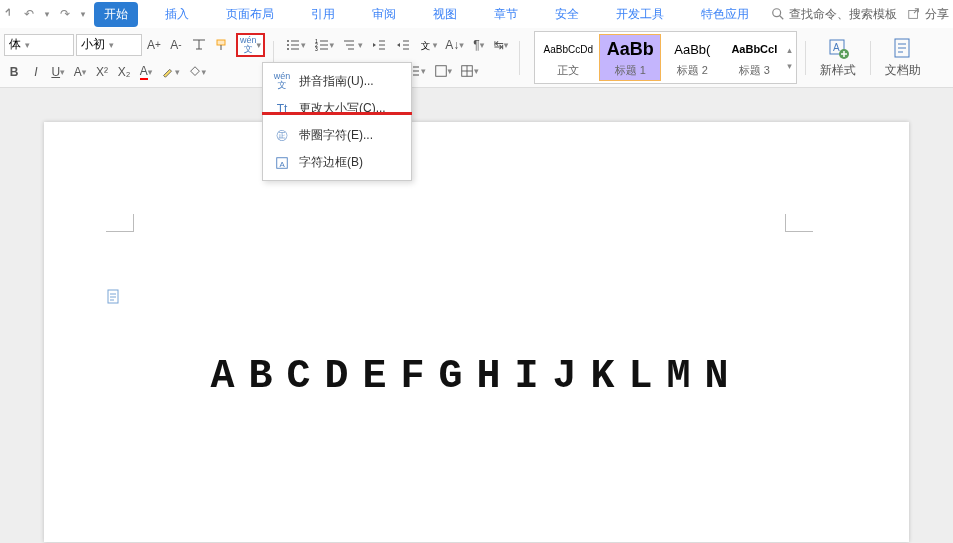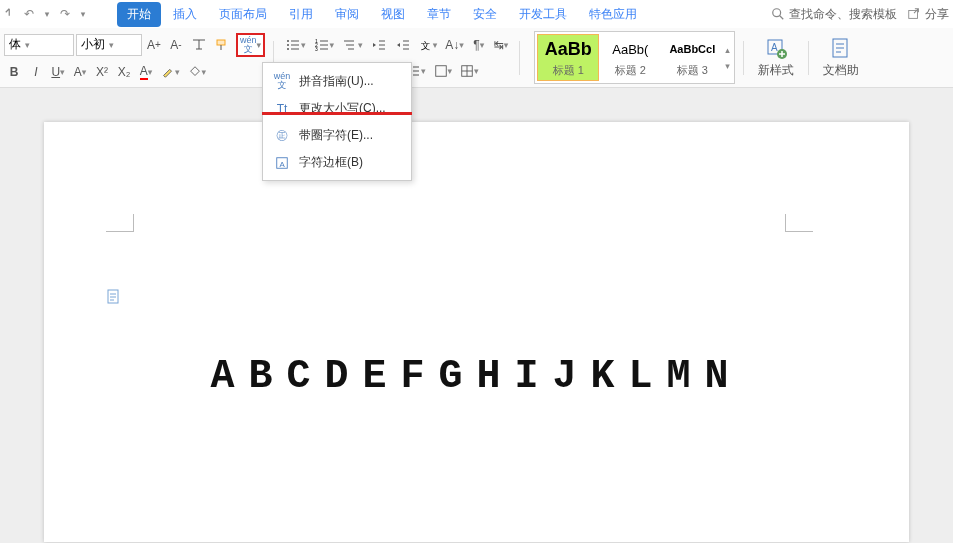--- a/index.html
+++ b/index.html
@@ -1,38 +1,38 @@
 <!DOCTYPE html>
 <html><head>
   <meta charset="utf-8">
   <style>
     * { margin: 0; padding: 0; box-sizing: border-box; }
     body { font-family: "Microsoft YaHei", sans-serif; background: #f5f5f5; width: 953px; height: 543px; overflow: hidden; font-size: 12px; }
     
     .menubar { display: flex; align-items: center; height: 28px; background: #fff; padding: 0 4px; gap: 4px; }
     .menubar-left { display: flex; gap: 4px; align-items: center; }
-    .menubar-tabs { display: flex; gap: 2px; margin-left: 23px; }
+    .menubar-tabs { display: flex; gap: 17px; margin-left: 0; }
     .tab { padding: 4px 10px; cursor: pointer; color: #3b82f6; }
     .tab.active { background: #2b7cd3; color: #fff; border-radius: 4px; }
     .menubar-right { margin-left: auto; display: flex; gap: 10px; align-items: center; color: #666; }
     .search-hint { display: flex; gap: 4px; align-items: center; }
     
     .toolbar { display: flex; align-items: center; height: 60px; background: #fafafa; border-bottom: 1px solid #ddd; padding: 0 4px; gap: 4px; }
     .tb-btn { padding: 2px 3px; display: inline-flex; align-items: center; justify-content: center; cursor: pointer; color: #555; border-radius: 2px; min-width: 20px; height: 22px; }
     .tb-sep { width: 1px; height: 34px; background: #ddd; margin: 0 4px; }
     .combo { display: flex; align-items: center; border: 1px solid #ccc; background: #fff; height: 22px; padding: 0 4px; gap: 4px; }
     .dd { font-size: 9px; color: #888; }
     
     .wen-btn { border: 2px solid #d22; background: #fff; padding: 1px 2px; display: inline-flex; align-items: center; height: 24px; }
     
     .styles-gallery { display: flex; border: 1px solid #ccc; background: #fff; padding: 2px; margin-left: 6px; }
     .style-item { width: 62px; padding: 2px 4px; text-align: center; border: 1px solid transparent; cursor: pointer; }
     .style-item .preview { height: 24px; display: flex; align-items: center; justify-content: center; font-size: 11px; }
     .style-item .label { font-size: 11px; color: #666; margin-top: 2px; }
-    .style-item.sel { border-color: #f5b555; background: #bef264; }
+    .style-item.sel { border-color: #f5b555; background: #c4b5fd; }
     
     .new-style, .doc-help { display: flex; flex-direction: column; align-items: center; gap: 2px; padding: 4px 6px; cursor: pointer; color: #555; }
     .new-style svg, .doc-help svg { width: 24px; height: 24px; }
     
     .dropdown-menu { position: absolute; left: 262px; top: 62px; width: 150px; background: #fff; border: 1px solid #ccc; box-shadow: 2px 2px 6px rgba(0,0,0,0.15); padding: 4px 0; z-index: 10; }
     .menu-item { display: flex; align-items: center; gap: 8px; padding: 5px 10px; cursor: pointer; color: #333; }
     .menu-item .mi-icon { width: 18px; display: inline-flex; justify-content: center; color: #4a7dbf; }
     .underline-red { position: absolute; left: 262px; top: 112px; width: 150px; height: 3px; background: #d22; z-index: 11; }
     
     .page-area { position: relative; background: #eee; height: 455px; display: flex; justify-content: center; padding-top: 34px; }
@@ -255,20 +255,24 @@
             <path d="M2 8h12M8 2v12" stroke="#555"></path>
           </svg>
           <span class="dd">▾</span>
       </span>
     </div>
   </div>
 
   <div class="tb-sep"></div>
 
   <div class="styles-gallery">
+    <div class="style-item">
+      <div class="preview" style="font-size:10px;">AaBbCcDd</div>
+      <div class="label">正文</div>
+    </div>
     <div class="style-item sel">
       <div class="preview" style="font-size:18px;font-weight:bold;">AaBb</div>
       <div class="label">标题 1</div>
     </div>
     <div class="style-item">
       <div class="preview" style="font-size:13px;font-weight:normal;">AaBb(</div>
       <div class="label">标题 2</div>
     </div>
     <div class="style-item">
       <div class="preview" style="font-size:11px;font-weight:bold;text-align:right;">AaBbCcI</div>

